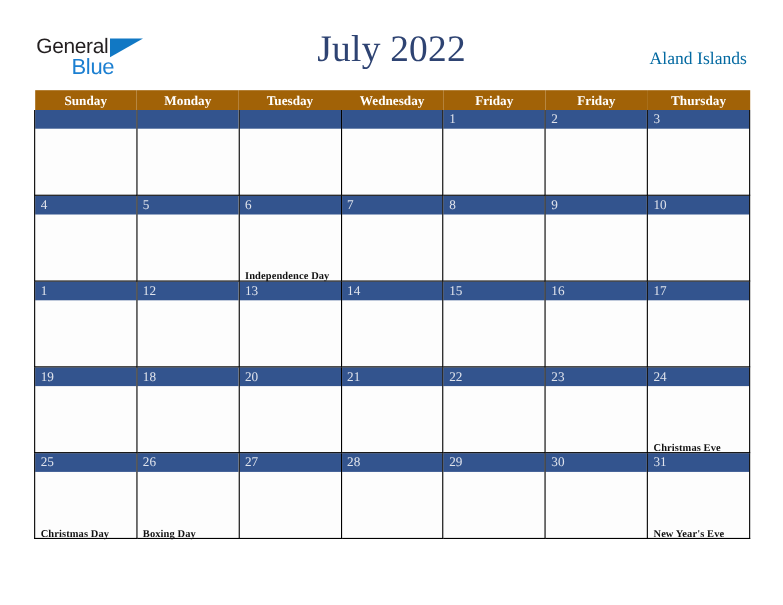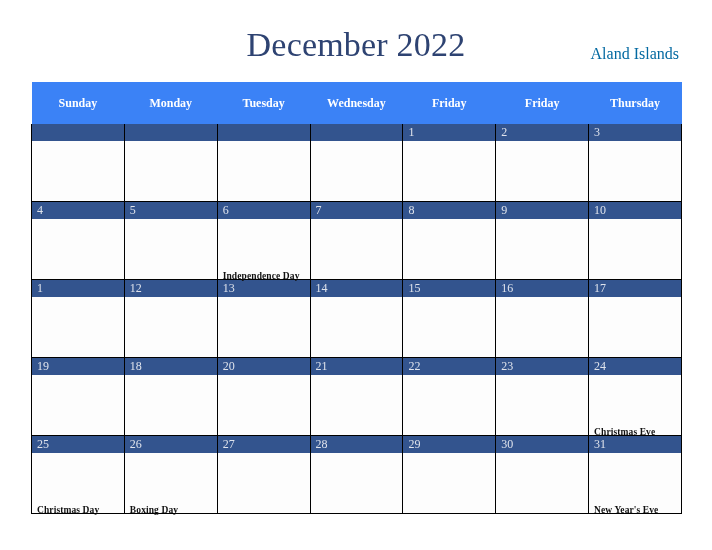--- a/index.html
+++ b/index.html
@@ -97,27 +97,27 @@
   
   .calendar {
     position: absolute;
     left: 31px;
     top: 82px;
     width: 651px;
     border-collapse: collapse;
     table-layout: fixed;
   }
   .calendar th {
-    background: #3b82f6;
+    background: #a16207;
     color: #ffffff;
     font-family: "Liberation Serif", serif;
     font-size: 12px;
     font-weight: bold;
     height: 18px;
-    padding: 12px;
+    padding: 0;
     text-align: center;
     vertical-align: middle;
     border: none;
   }
   .calendar td {
     padding: 0;
     vertical-align: top;
     border-left: 1px solid #000000;
     border-right: 1px solid #000000;
     border-bottom: 1px solid #000000;
@@ -155,22 +155,27 @@
     margin-top: 48px;
   }
 </style>
 </head>
 <body>
 
 <div class="page">
 
   <div class="header">
 
-
-    <div class="title">December 2022</div>
+    <div class="logo">
+      <span class="logo-general">General</span>
+      <span class="logo-triangle"></span>
+      <span class="logo-blue">Blue</span>
+    </div>
+
+    <div class="title">July 2022</div>
 
     <div class="country">Aland Islands</div>
 
   </div>
 
   <table class="calendar">
     <thead>
       <tr>
         <th>Sunday</th>
         <th>Monday</th>

